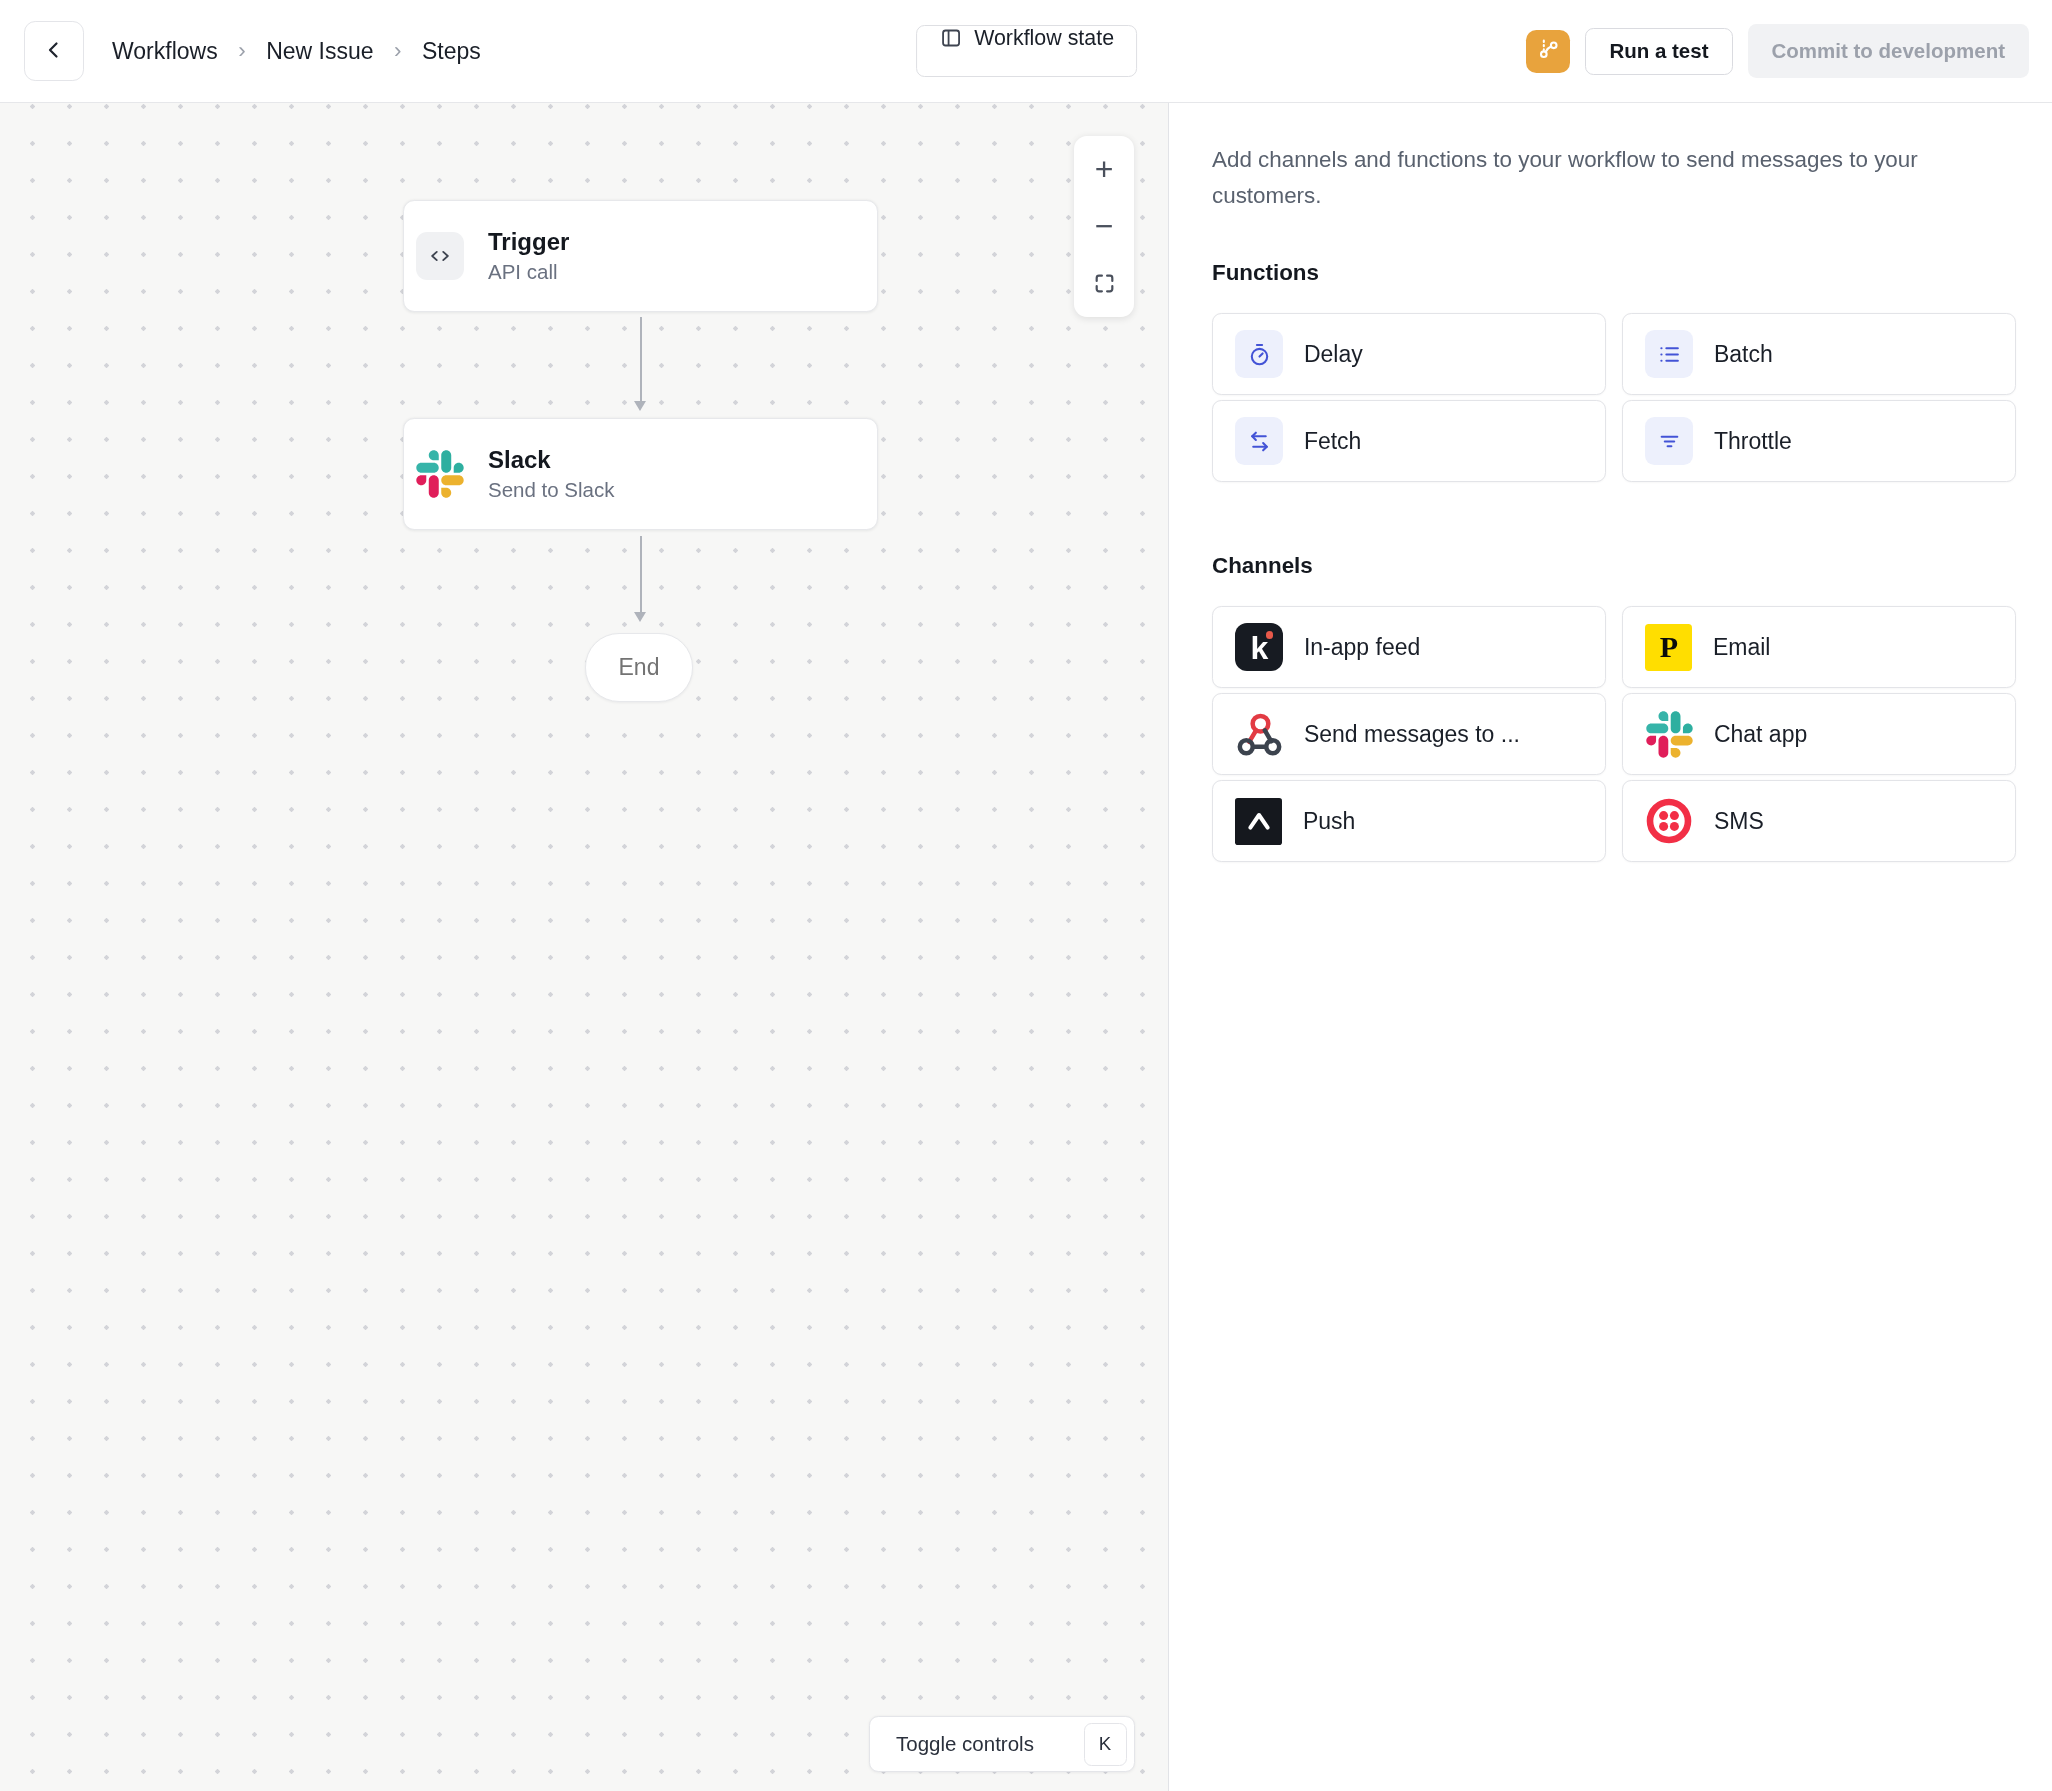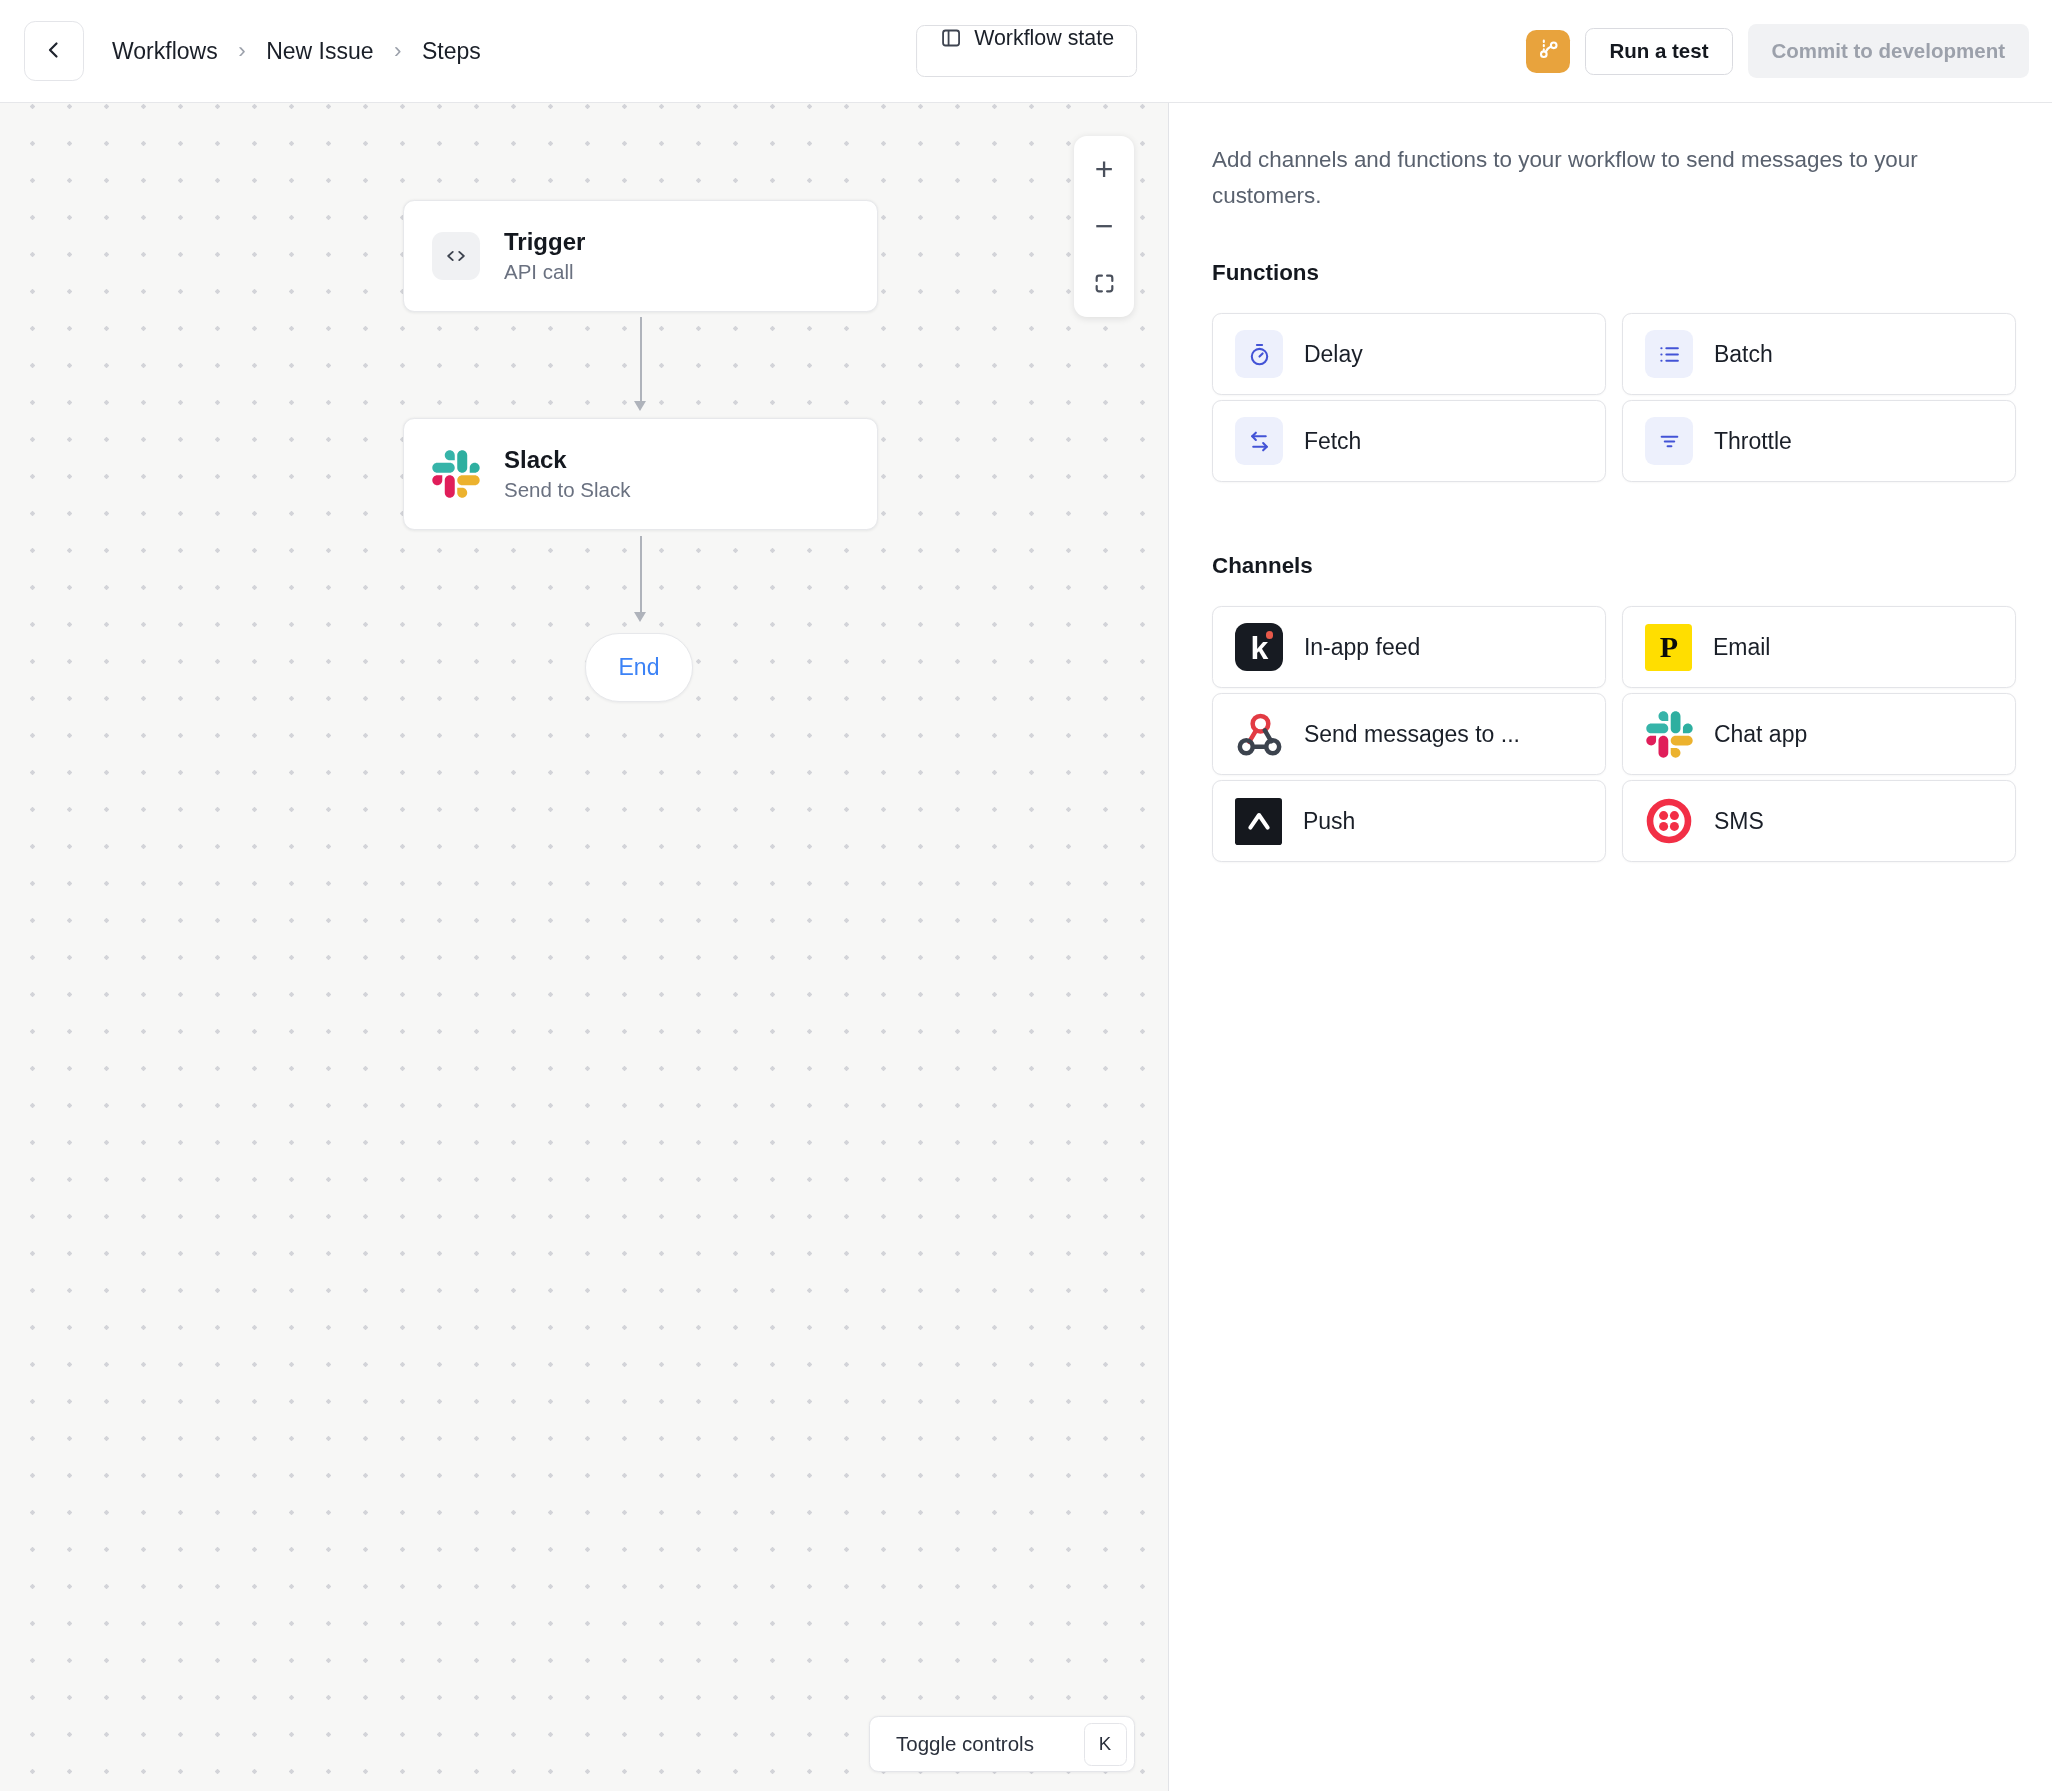--- a/index.html
+++ b/index.html
@@ -54,42 +54,42 @@
     background-color: #F7F7F6;
     background-image: radial-gradient(circle, #D3D4D9 2.1px, transparent 2.3px);
     background-size: 37px 37px; background-position: 14px -15px;
     border-right: 0.9px solid #E2E3E7; flex: 0 0 auto;
   }
 
   .node {
     position: absolute; left: 403px; width: 475px; height: 112px;
     background: #fff; border: 0.9px solid #E7E8EB; border-radius: 11.2px;
     box-shadow: 0 0.9px 2.8px rgba(20,24,33,0.07);
-    display: flex; align-items: center; padding: 0 28px; gap: 24px; cursor: pointer;
+    display: flex; align-items: center; padding: 0 12px; gap: 24px; cursor: pointer;
   }
   .node-icon-tile {
     width: 48px; height: 48px; border-radius: 11.2px; background: #F0F1F3;
     display: flex; align-items: center; justify-content: center; flex: 0 0 auto;
   }
   .node-title { font-size: 24px; font-weight: 600; color: #14181F; line-height: 32px; }
   .node-sub { font-size: 20.5px; color: #6A7180; line-height: 28px; }
 
   .connector { position: absolute; width: 1.9px; background: #AFB3BB; }
   .connector::after {
     content: ""; position: absolute; bottom: -10.3px; left: -5.6px;
     border-left: 6.5px solid transparent; border-right: 6.5px solid transparent;
     border-top: 10.3px solid #AFB3BB;
   }
 
   .end-pill {
     position: absolute; left: 585px; top: 530px; width: 108px; height: 69px;
     background: #fff; border: 0.9px solid #E7E8EB; border-radius: 34px;
     box-shadow: 0 0.9px 2.8px rgba(20,24,33,0.06);
     display: flex; align-items: center; justify-content: center;
-    font-size: 23px; font-weight: 500; color: #3b82f6;
+    font-size: 23px; font-weight: 500; color: #737373;
   }
 
   .zoom-panel {
     position: absolute; left: 1074px; top: 33px; width: 60px; height: 181px;
     background: #fff; border-radius: 13px; box-shadow: 0 1.9px 7.5px rgba(20,24,33,0.10);
     display: flex; flex-direction: column; align-items: stretch; padding: 5.6px 0;
   }
   .zoom-btn {
     flex: 1; border: none; background: transparent; cursor: pointer;
     display: flex; align-items: center; justify-content: center;

